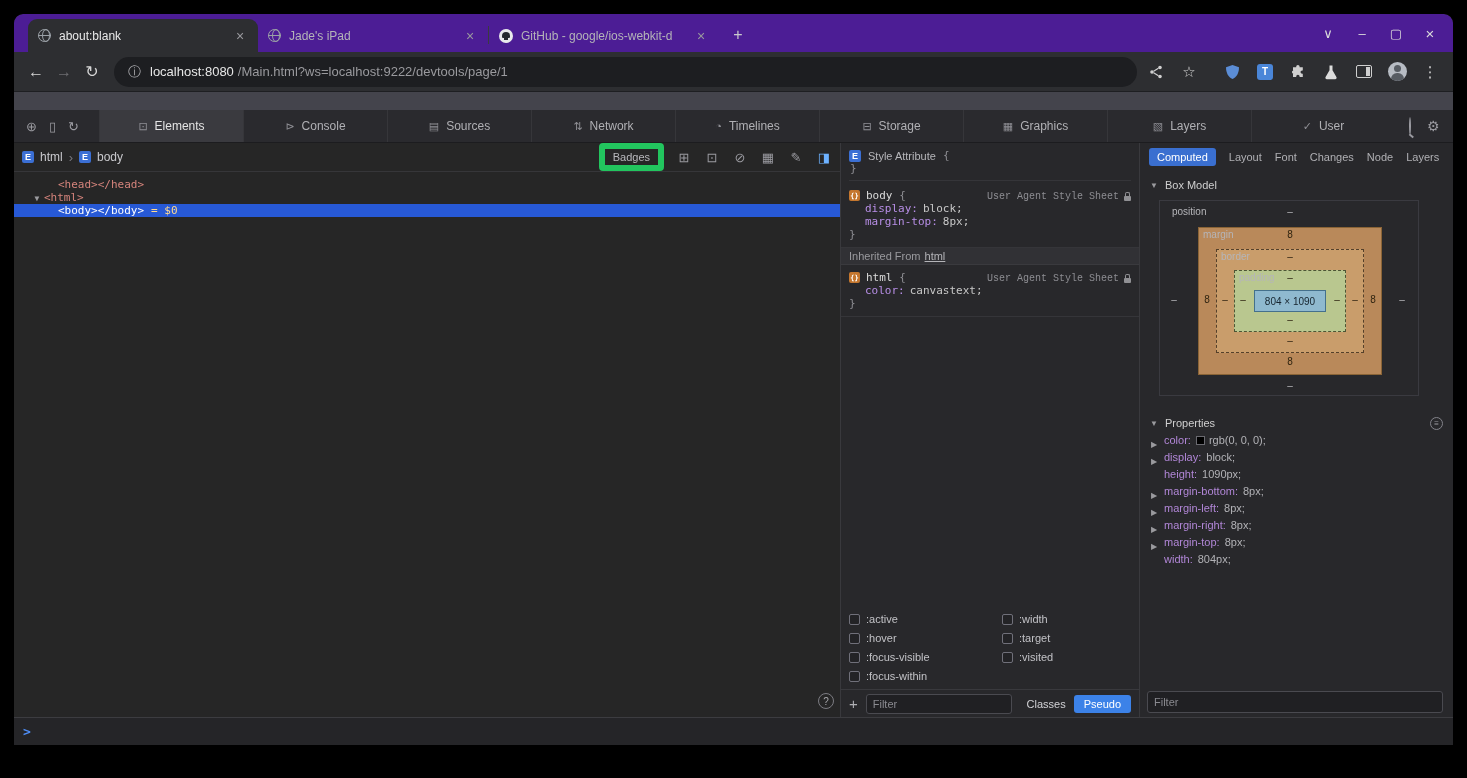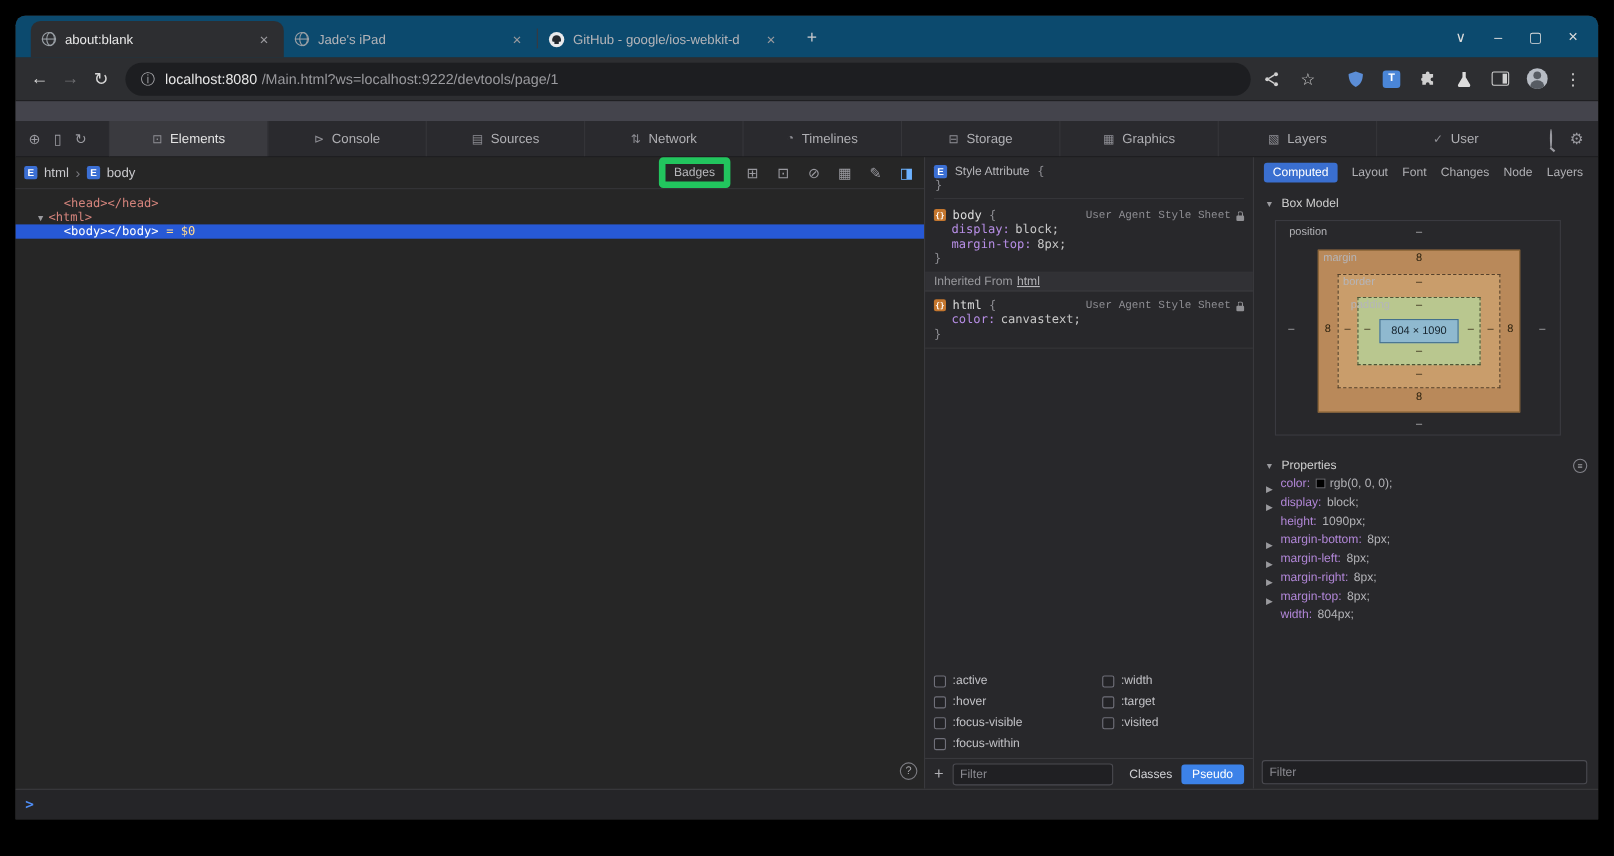--- a/index.html
+++ b/index.html
@@ -1,20 +1,20 @@
 <!DOCTYPE html>
 <html><head>
 <meta charset="utf-8">
 <style>
 *{margin:0;padding:0;box-sizing:border-box}
 html,body{width:1467px;height:778px;background:#000;font-family:"Liberation Sans",sans-serif;overflow:hidden;position:relative;color:#ccc}
 .window{position:absolute;left:14px;top:14px;width:1439px;height:731px;background:#262626;border-radius:9px 9px 0 0;overflow:hidden}
 
 
-.tabstrip{height:38px;background:#0c4a6e;display:flex;align-items:flex-end;padding-left:14px;border-radius:9px 9px 0 0;position:relative}
+.tabstrip{height:38px;background:#4c1d95;display:flex;align-items:flex-end;padding-left:14px;border-radius:9px 9px 0 0;position:relative}
 .tab{width:230px;height:33px;display:flex;align-items:center;gap:8px;padding:0 10px;font-size:12px;color:#b4b4b8;position:relative}
 .tab.active{background:#2d2e31;border-radius:9px 9px 0 0;color:#e9e9e9}
 .tab .title{white-space:nowrap;overflow:hidden;text-overflow:ellipsis;flex:1}
 .tab .x{color:#9a9a9e;font-size:14px;width:16px;height:16px;display:flex;align-items:center;justify-content:center;border-radius:50%}
 .tabsep{width:1px;height:18px;background:#3a3a40;margin-bottom:8px}
 .newtab{width:26px;height:26px;margin:0 0 4px 6px;display:flex;align-items:center;justify-content:center;color:#c9c9cd;font-size:16px;border-radius:50%}
 .wincontrols{margin-left:auto;height:38px;display:flex;align-items:center;padding-right:8px;gap:4px}
 .wc{width:30px;height:28px;display:flex;align-items:center;justify-content:center;color:#dcdcdc;font-size:13px}
 .toolbar{height:40px;background:#2d2e31;display:flex;align-items:center;padding:0 8px;border-bottom:1px solid #1e1f22}
 .navbtn{width:28px;height:28px;border-radius:50%;display:flex;align-items:center;justify-content:center;font-size:16px;color:#d6d6d6;flex:none}
@@ -387,21 +387,21 @@
           <span class="lab" style="left:12px;top:5px">position</span>
           <span class="num" style="left:124px;top:5px;color:#b5b5b9">–</span>
           <div class="box-margin"></div>
           <div class="box-border"></div>
           <div class="box-padding"></div>
           <div class="box-content">804 × 1090</div>
           <span class="lab darklab" style="left:43px;top:28px">margin</span>
           <span class="cnum" style="left:38px;top:28px;width:184px">8</span>
           <span class="lab darklab" style="left:61px;top:50px">border</span>
           <span class="cnum" style="left:56px;top:50px;width:148px">–</span>
-          <span class="lab darklab" style="left:68px;top:71px">padding</span>
+          <span class="lab darklab" style="left:79px;top:71px">padding</span>
           <span class="cnum" style="left:74px;top:71px;width:112px">–</span>
           <span class="num" style="left:8px;top:93px;color:#b5b5b9">–</span>
           <span class="num" style="left:41px;top:93px">8</span>
           <span class="num" style="left:59px;top:93px">–</span>
           <span class="num" style="left:77px;top:93px">–</span>
           <span class="num" style="left:171px;top:93px">–</span>
           <span class="num" style="left:189px;top:93px">–</span>
           <span class="num" style="left:207px;top:93px">8</span>
           <span class="num" style="left:236px;top:93px;color:#b5b5b9">–</span>
           <span class="cnum" style="left:74px;top:113px;width:112px">–</span>

